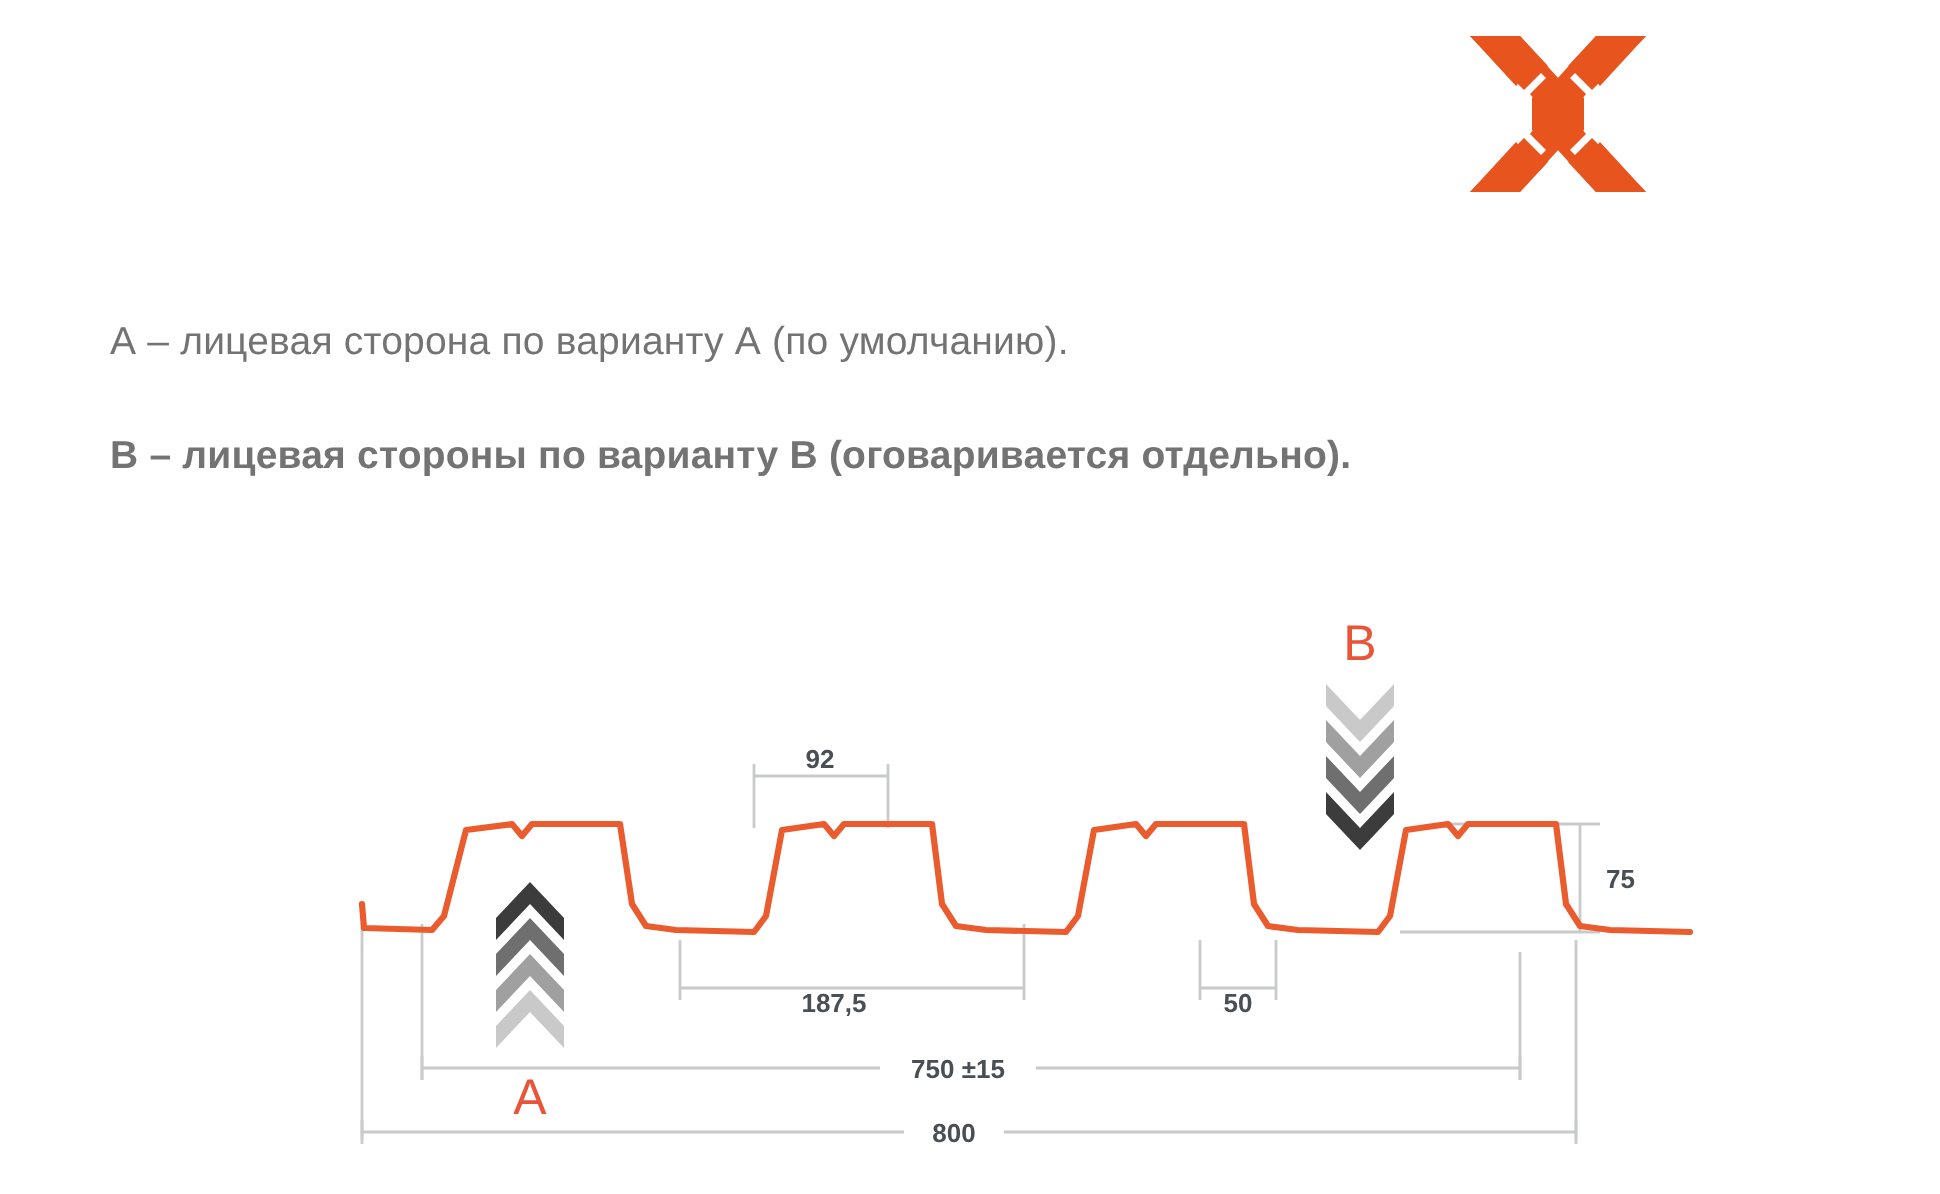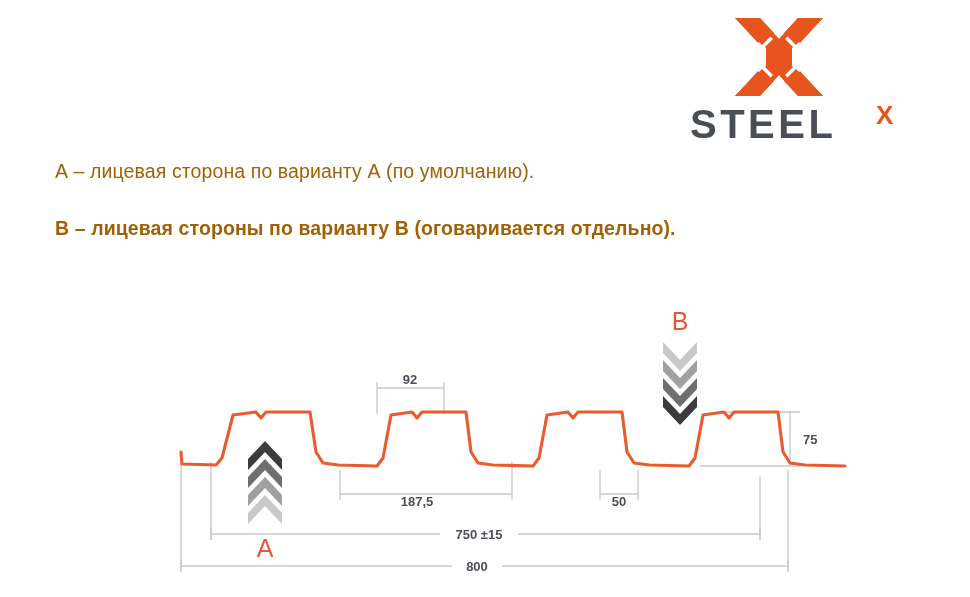--- a/index.html
+++ b/index.html
@@ -35,21 +35,21 @@
     left: 0px;
     top: 86px;
     width: 250px;
     height: 44px;
   }
 
   
   .note-line {
     position: absolute;
     left: 55px;
-    color: #a16207;
+    color: #737373;
     font-size: 19.5px;
     letter-spacing: 0.1px;
     white-space: nowrap;
   }
   #note-a { top: 160px; }
   #note-b { top: 217px; font-weight: bold; }
 
   
   #profile-drawing {
     position: absolute;
@@ -85,26 +85,20 @@
         <path d="M89,2 L64,2 L50,17 L62,29 L89,2 Z"></path>
         <path d="M1,80 L26,80 L46,58 L35,46 L31,51 L39,59 L33,65 L24,55 L1,80 Z"></path>
         <path d="M1,80 L26,80 L40,65 L28,53 L1,80 Z"></path>
         <path d="M89,80 L64,80 L44,58 L55,46 L59,51 L51,59 L57,65 L66,55 L89,80 Z"></path>
         <path d="M89,80 L64,80 L50,65 L62,53 L89,80 Z"></path>
         <path d="M32,33 L40,25 L50,25 L58,33 L58,49 L50,57 L40,57 L32,49 Z"></path>
       </g>
     </svg>
   </div>
 
-  <div id="logo-wordmark">
-    <svg viewBox="0 0 250 44" width="250" height="44">
-      <text x="0" y="36" font-family="Liberation Sans, sans-serif" font-size="40" font-weight="bold" letter-spacing="3.5" fill="#4a4f55">STEEL</text>
-      <text x="186" y="22" font-family="Liberation Sans, sans-serif" font-size="26" font-weight="bold" fill="#e8541d">X</text>
-    </svg>
-  </div>
 </div>
 
 <div class="note-line" id="note-a">А – лицевая сторона по варианту А (по умолчанию).</div>
 
 <div class="note-line" id="note-b">В – лицевая стороны по варианту В (оговаривается отдельно).</div>
 
 <svg id="profile-drawing" viewBox="0 0 970 597">
 
   <g stroke="#c9cacb" stroke-width="1.4" fill="none">
 

